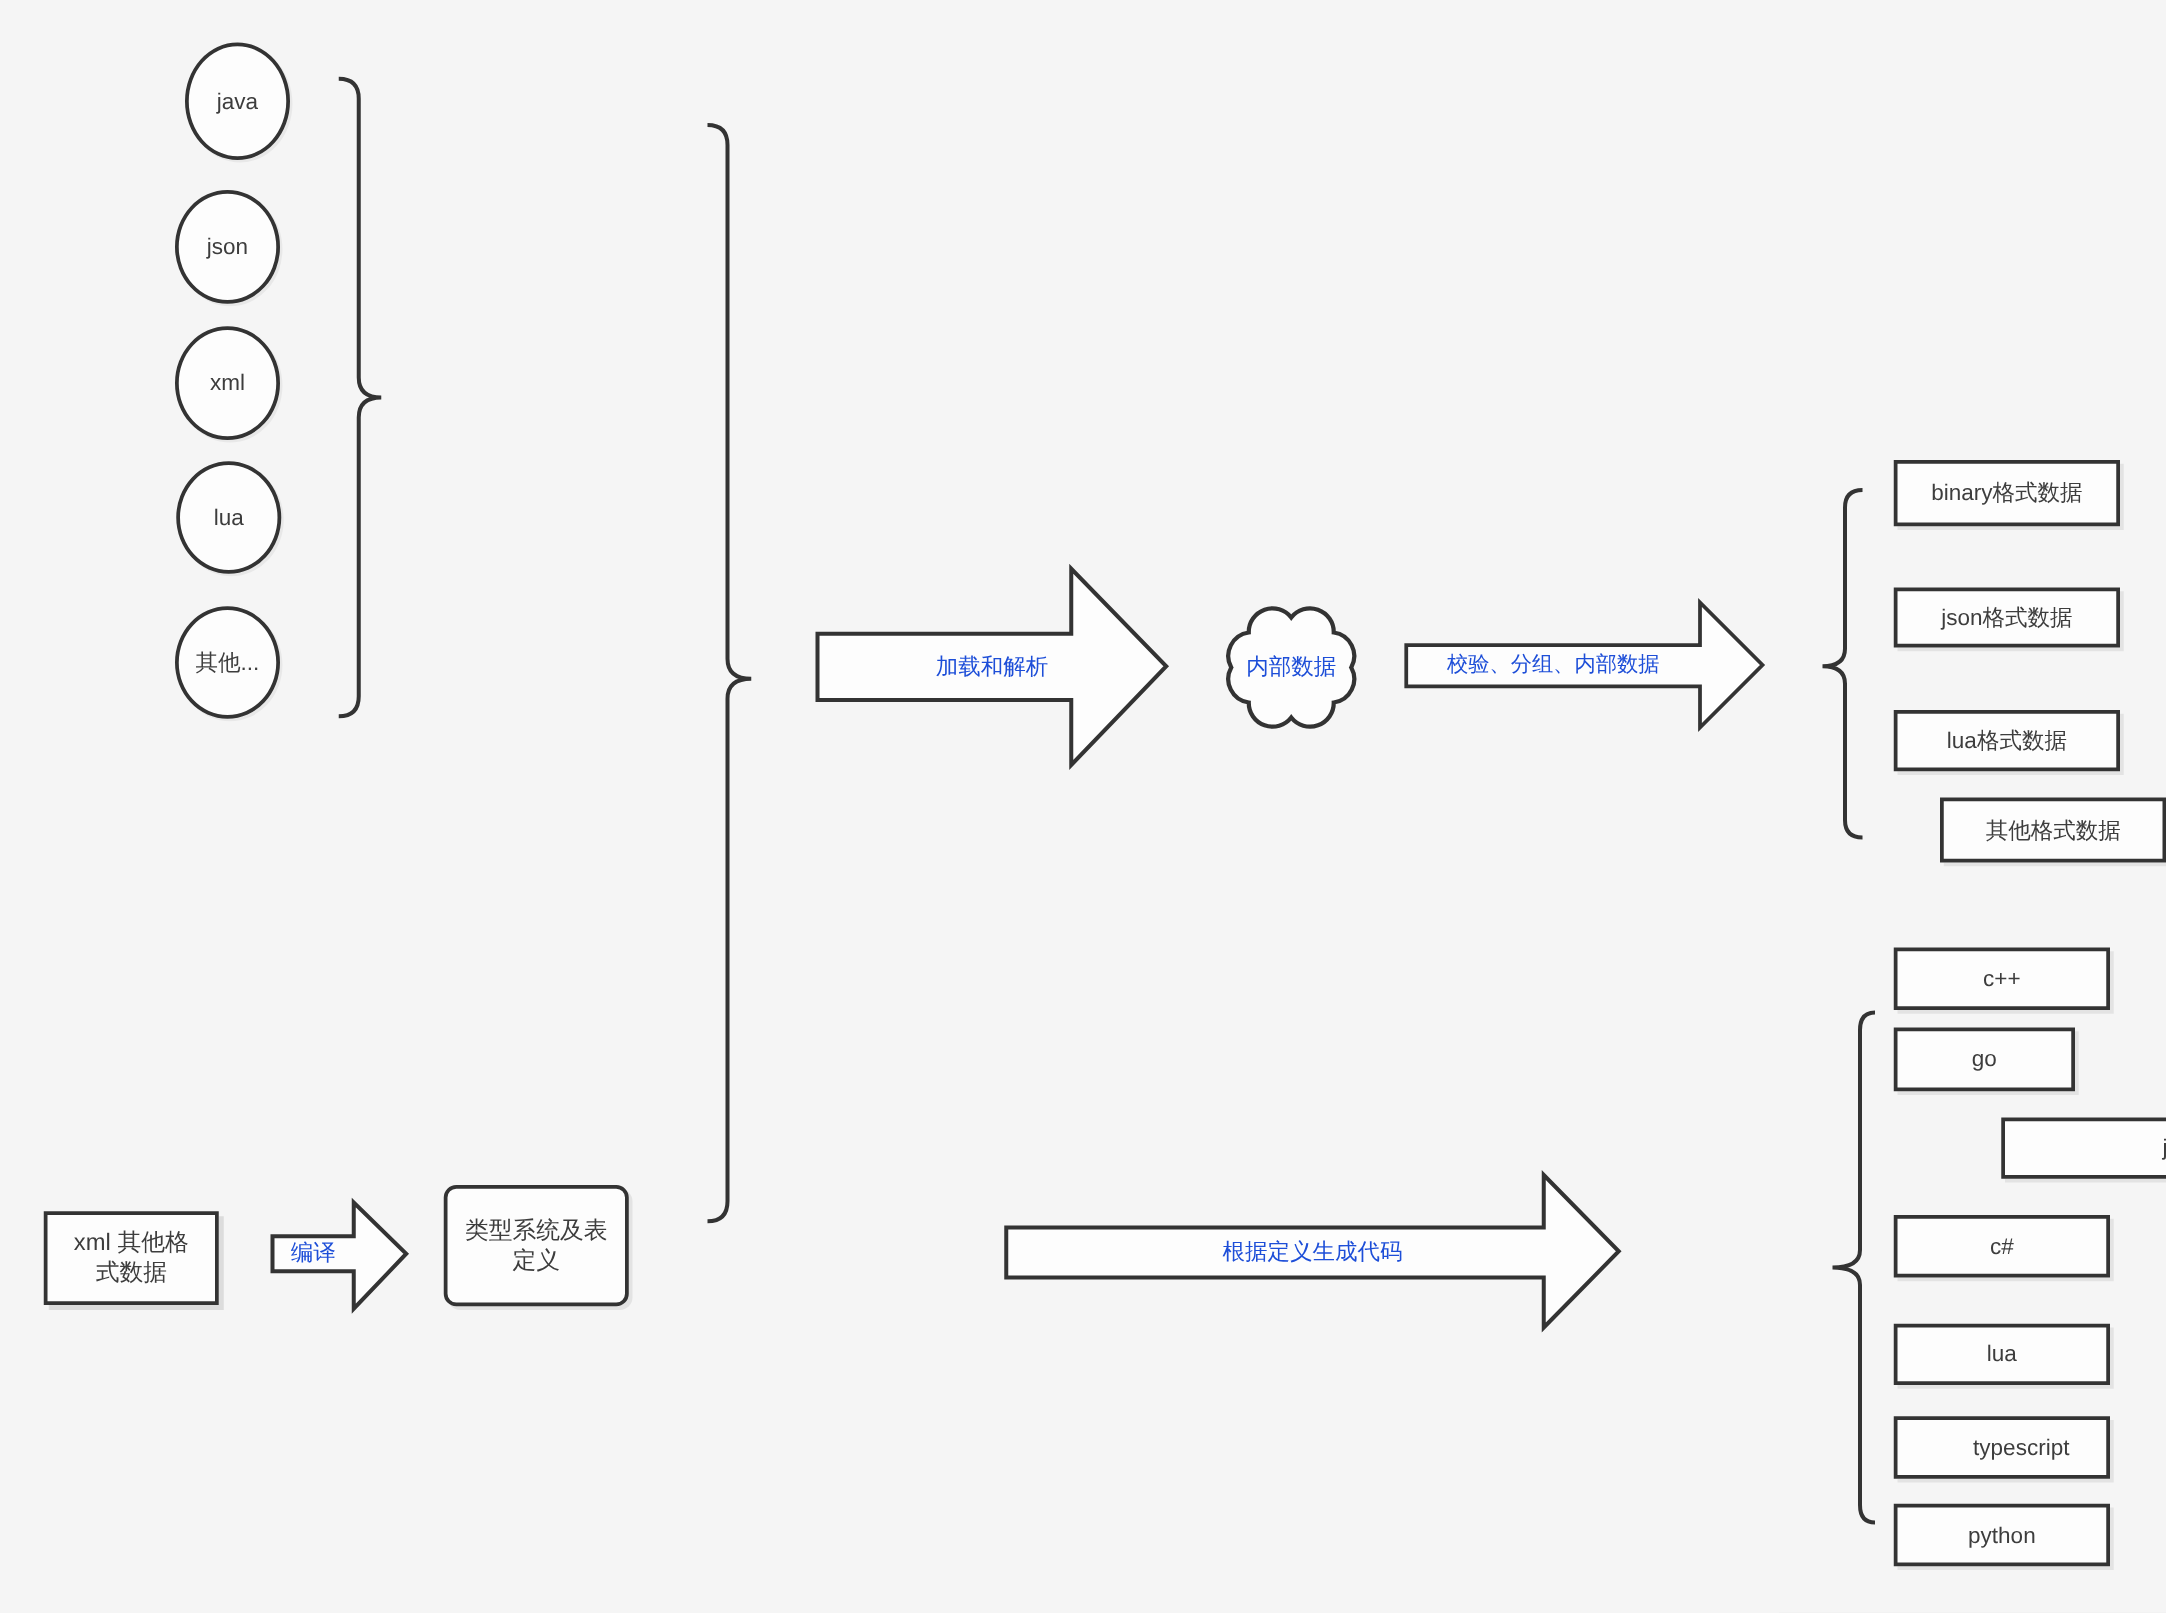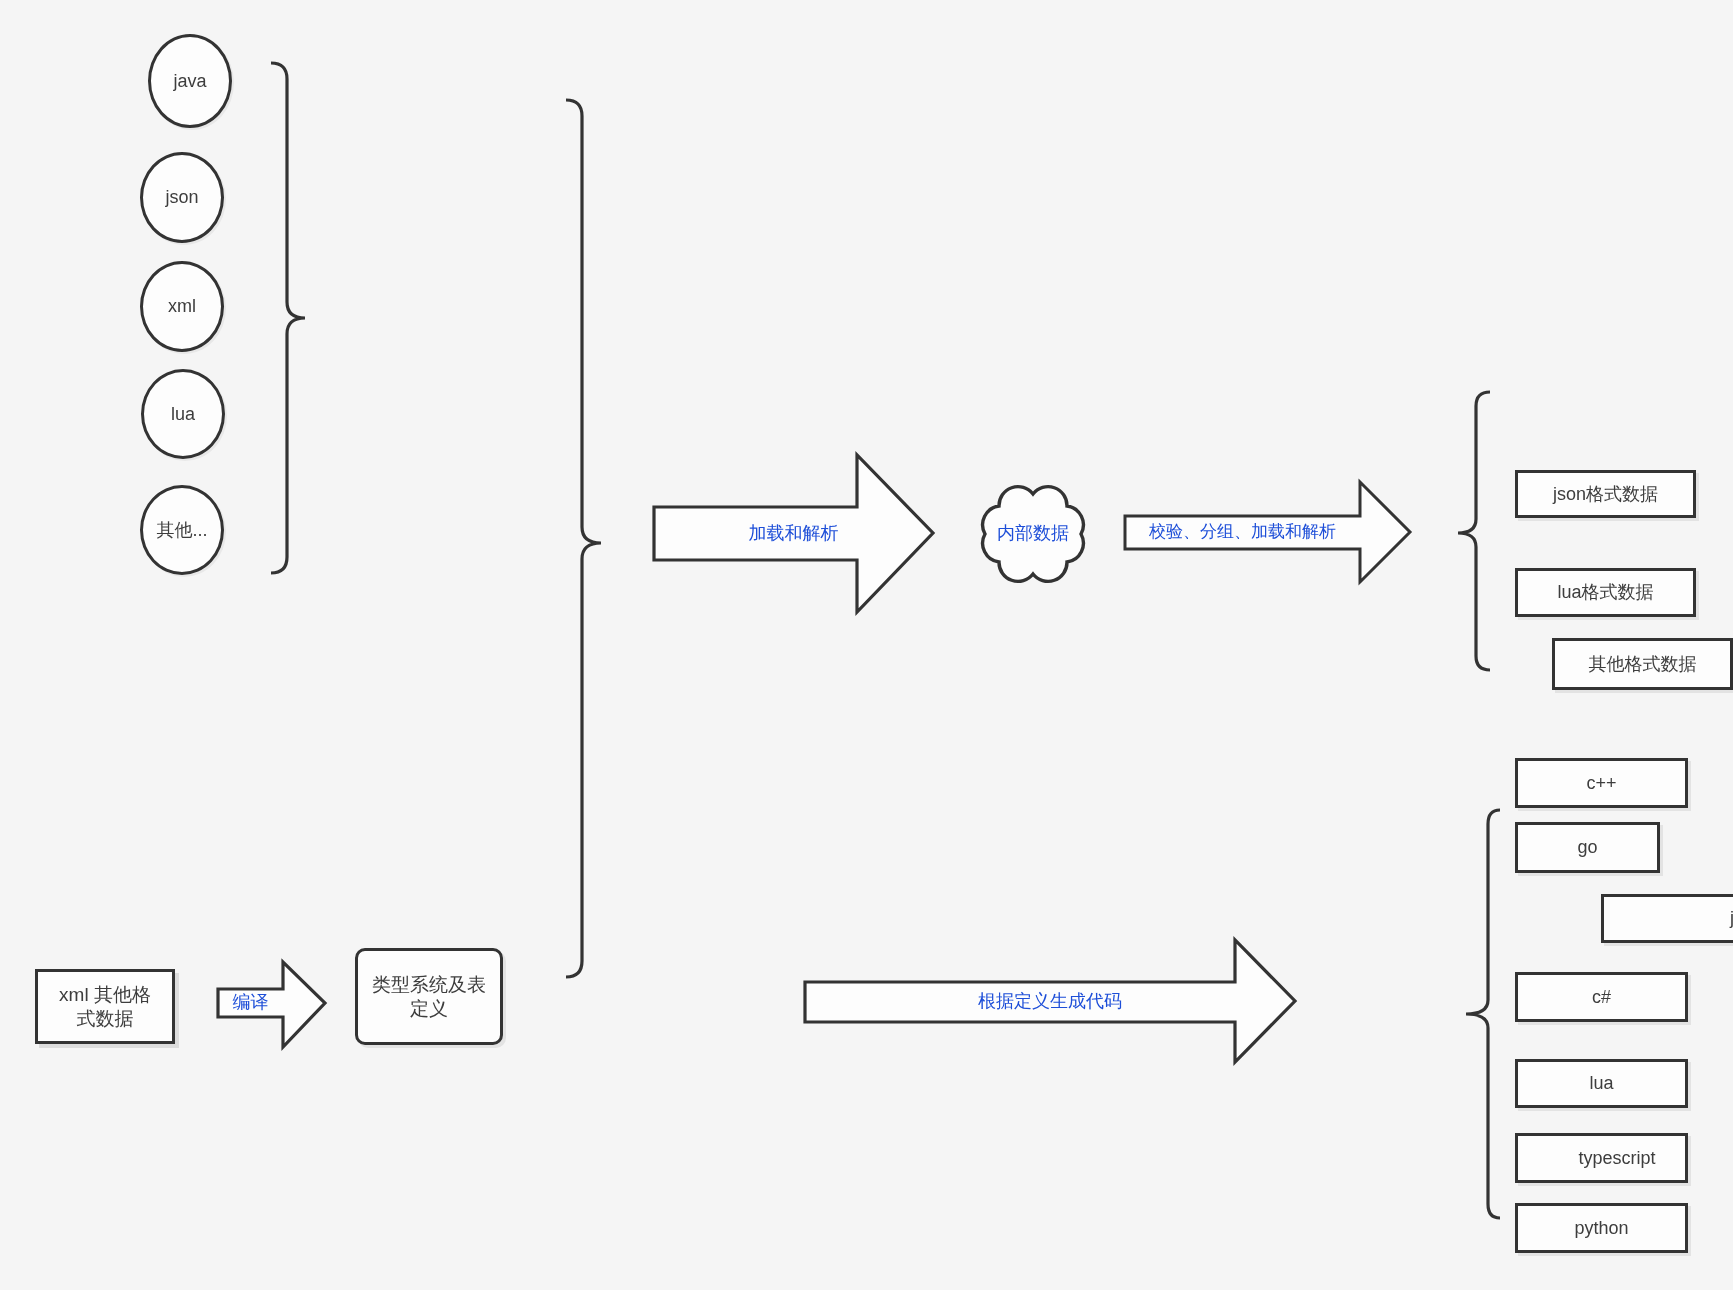--- a/index.html
+++ b/index.html
@@ -91,24 +91,27 @@
   <div class="node ellipse" style="left:141px;top:369px;width:84px;height:90px;">
     <span>lua</span>
   </div>
   <div class="node ellipse" style="left:140px;top:485px;width:84px;height:90px;">
     <span>其他...</span>
   </div>
 
 
   <div class="label" style="left:654px;top:507px;width:279px;height:53px;">加载和解析</div>
   <div class="label" style="left:973px;top:514px;width:120px;height:40px;">内部数据</div>
-  <div class="label small" style="left:1125px;top:516px;width:235px;height:33px;">校验、分组、加载和解析</div>
+  <div class="label small" style="left:1125px;top:516px;width:235px;height:33px;">校验、分组、内部数据</div>
   <div class="label" style="left:805px;top:982px;width:490px;height:40px;">根据定义生成代码</div>
   <div class="label" style="left:218px;top:989px;width:65px;height:28px;">编译</div>
 
+  <div class="node" style="left:1515px;top:368px;width:181px;height:53px;">
+    <span>binary格式数据</span>
+  </div>
   <div class="node" style="left:1515px;top:470px;width:181px;height:48px;">
     <span>json格式数据</span>
   </div>
   <div class="node" style="left:1515px;top:568px;width:181px;height:49px;">
     <span>lua格式数据</span>
   </div>
   <div class="node" style="left:1552px;top:638px;width:181px;height:52px;">
     <span>其他格式数据</span>
   </div>
 

